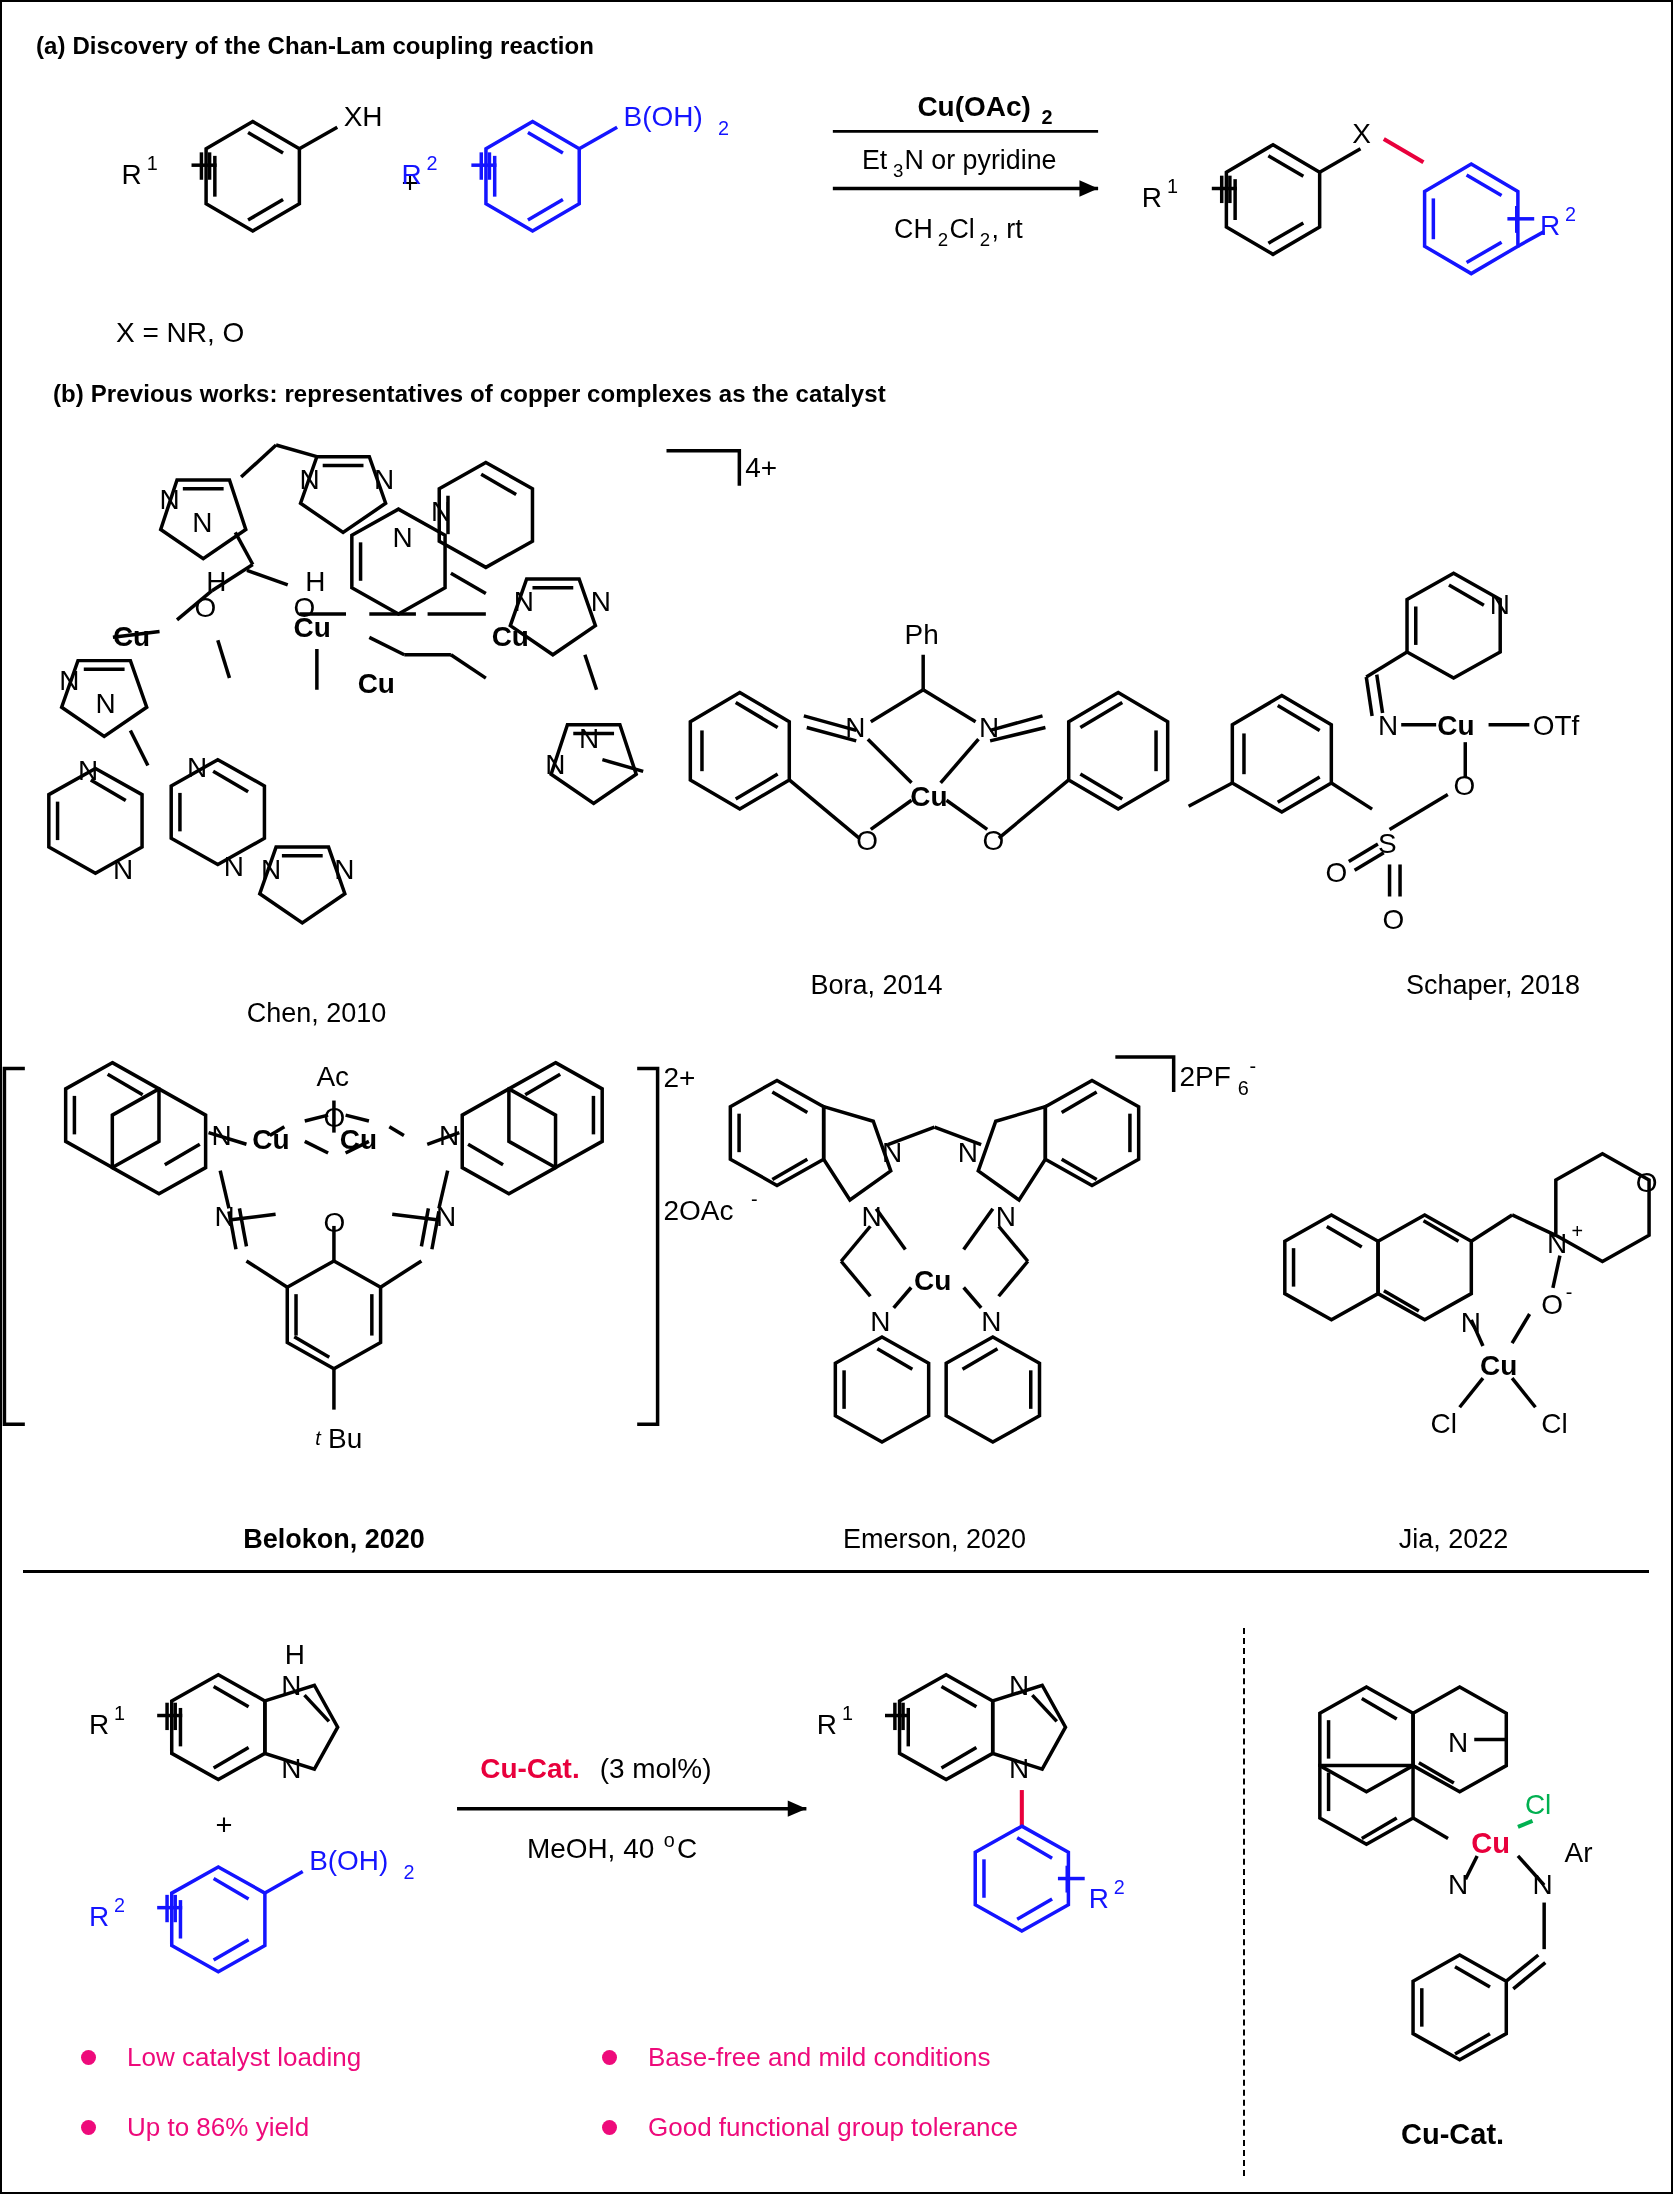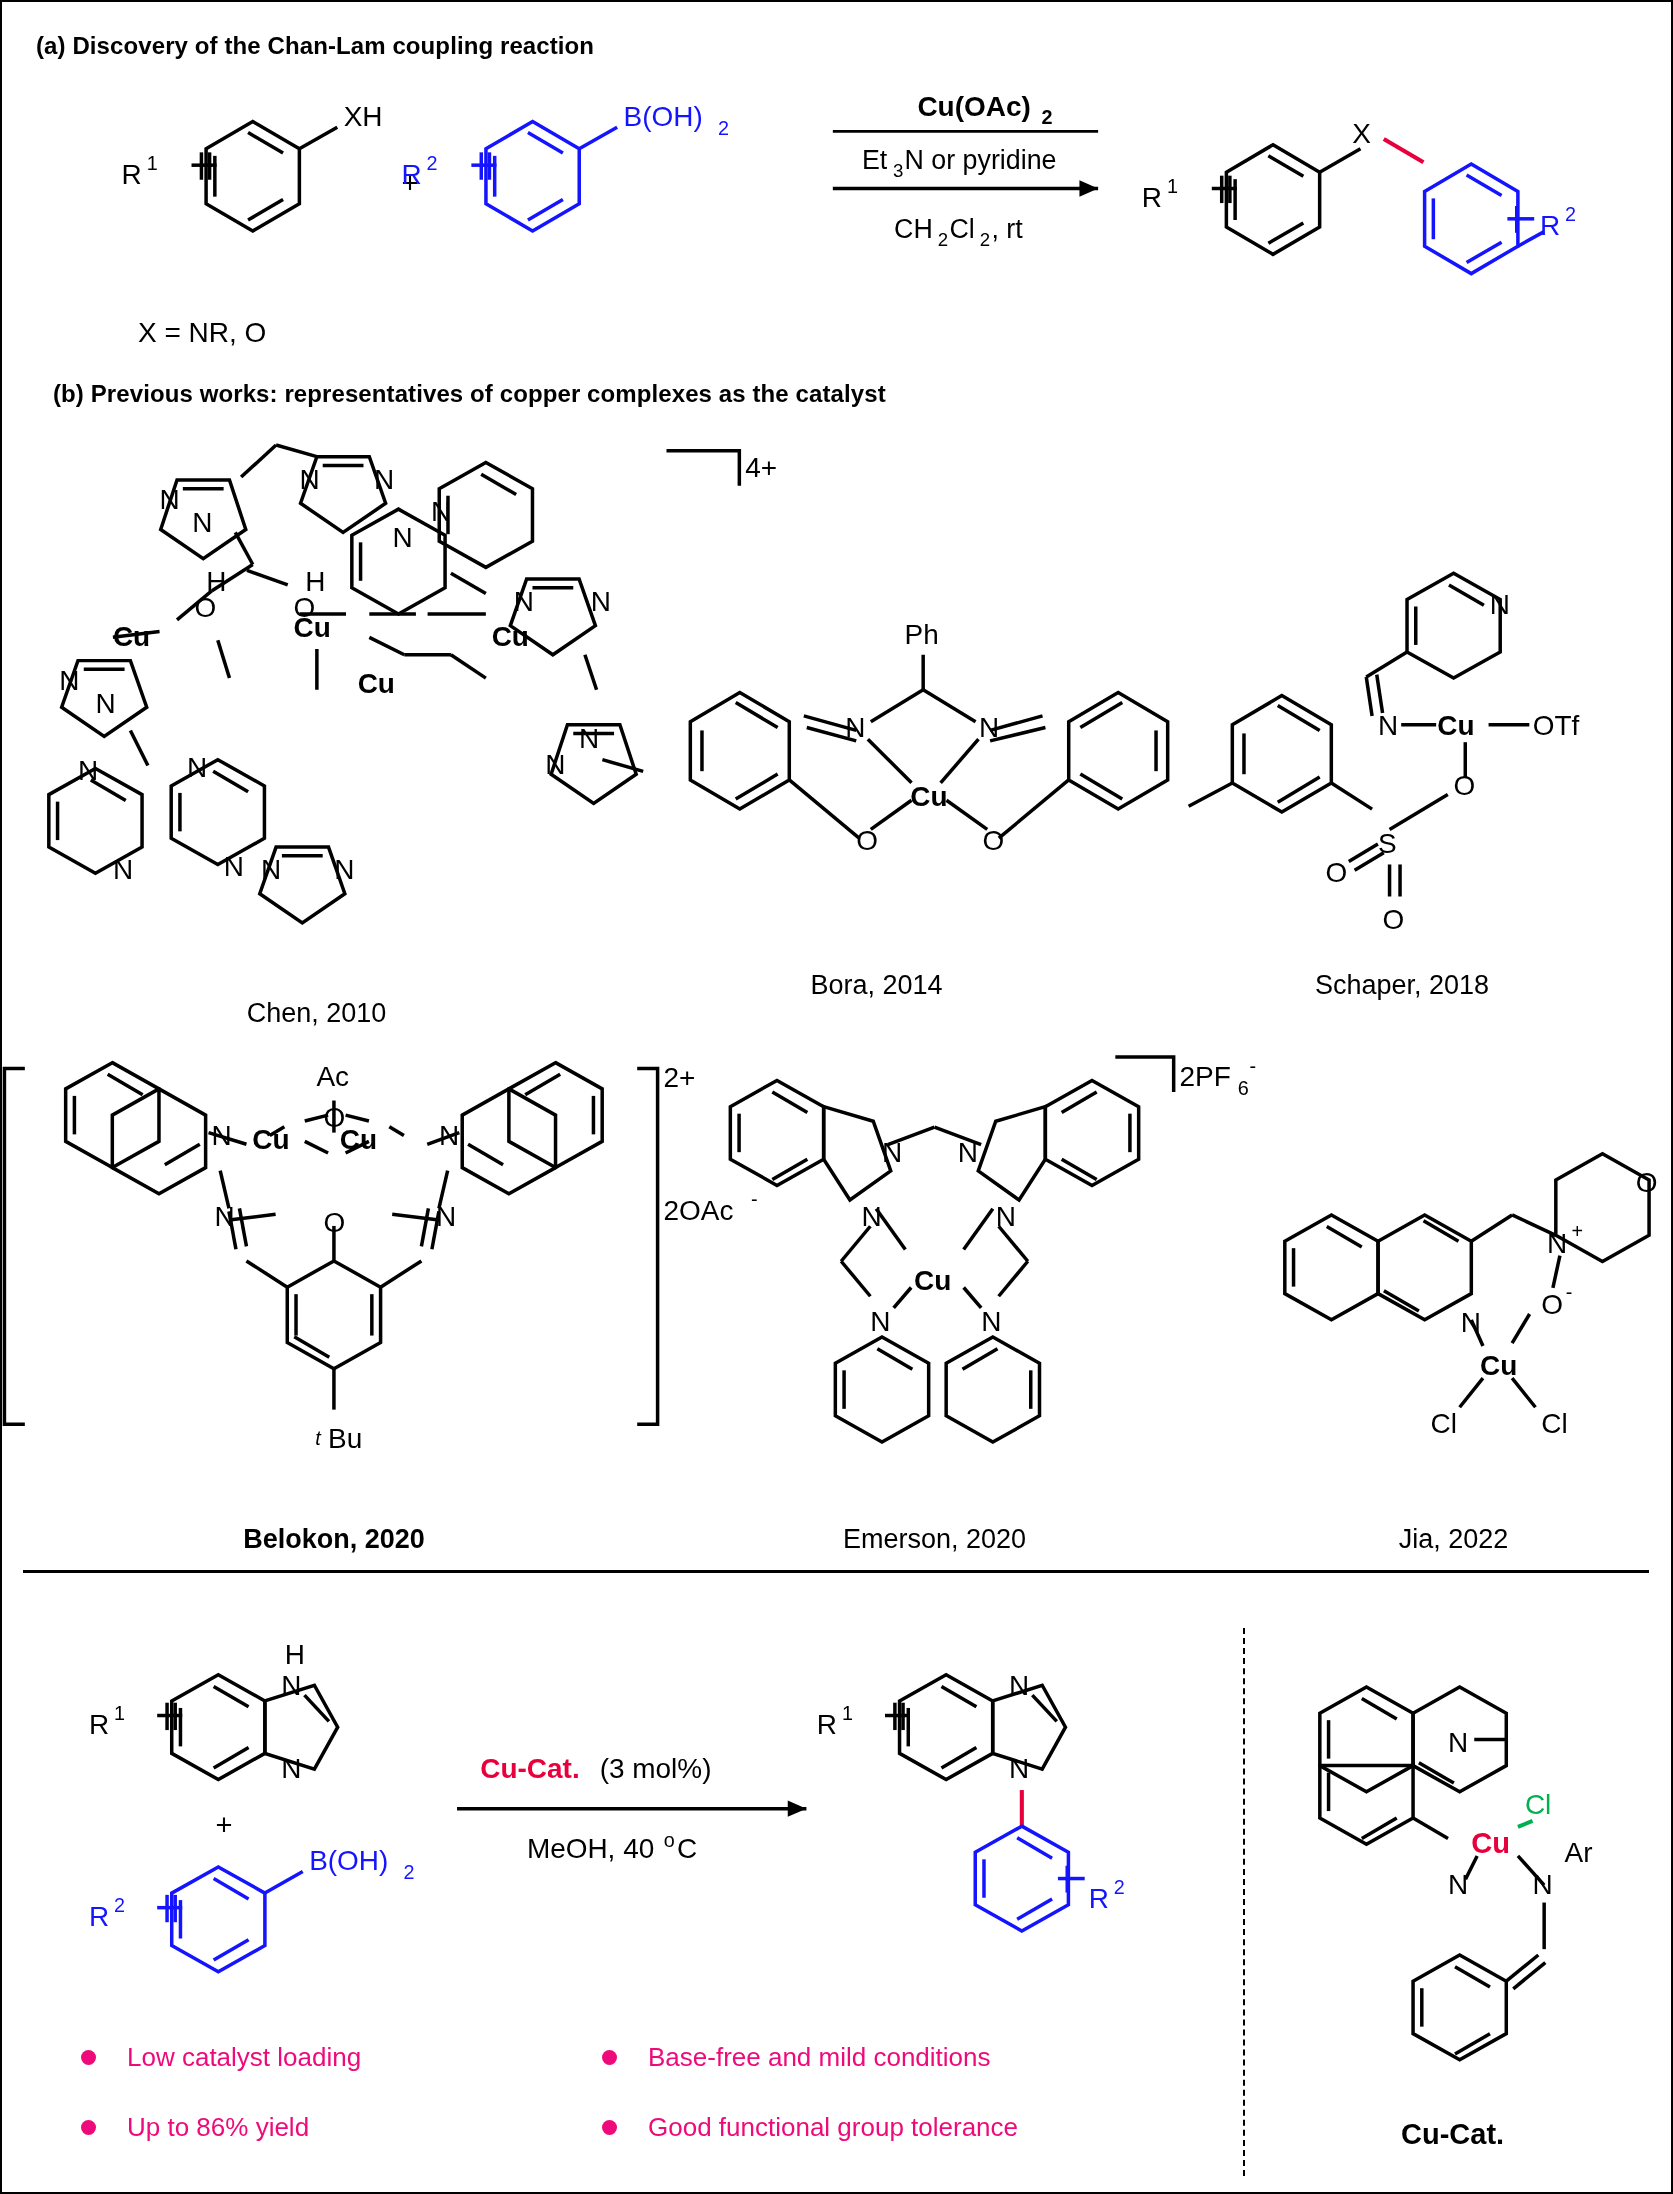--- a/index.html
+++ b/index.html
@@ -24,21 +24,20 @@
 
   .hdr {
     font-size: 24px;
     font-weight: bold;
     letter-spacing: 0.1px;
     white-space: nowrap;
   }
   .lbl {
     font-size: 28px;
     white-space: nowrap;
-    margin-left: 22px;
   }
   .cap {
     font-size: 27px;
     white-space: nowrap;
     text-align: center;
   }
 
   .bullet-row {
     display: flex;
     align-items: center;
@@ -326,21 +325,21 @@
       <text x="566" y="318">OTf</text>
       <text x="430" y="420">O</text>
       <text x="300" y="520">S</text>
       <text x="210" y="570">O</text>
       <text x="308" y="650">O</text>
     </g>
   </svg>
 
   <div class="abs cap" style="left:192px; top:996px; width:245px;">Chen, 2010</div>
   <div class="abs cap" style="left:723px; top:968px; width:303px;">Bora, 2014</div>
-  <div class="abs cap" style="left:1237px; top:968px; width:326px;text-align:center;">Schaper, 2018</div>
+  <div class="abs cap" style="left:1328px; top:968px; width:326px;text-align:center;">Schaper, 2018</div>
 
   <svg class="abs" style="left:52px; top:1043px;" width="659" height="461" viewBox="0 0 1130 790">
     <g class="s-black" fill="none" stroke-width="6">
 
       <polygon points="100,30 180,75 180,165 100,210 20,165 20,75"></polygon>
       <line x1="35" y1="87" x2="35" y2="153"></line>
       <line x1="92" y1="50" x2="152" y2="85"></line>
       <polygon points="180,75 260,120 260,210 180,255 100,210 100,120"></polygon>
       <line x1="190" y1="205" x2="250" y2="170"></line>
 

